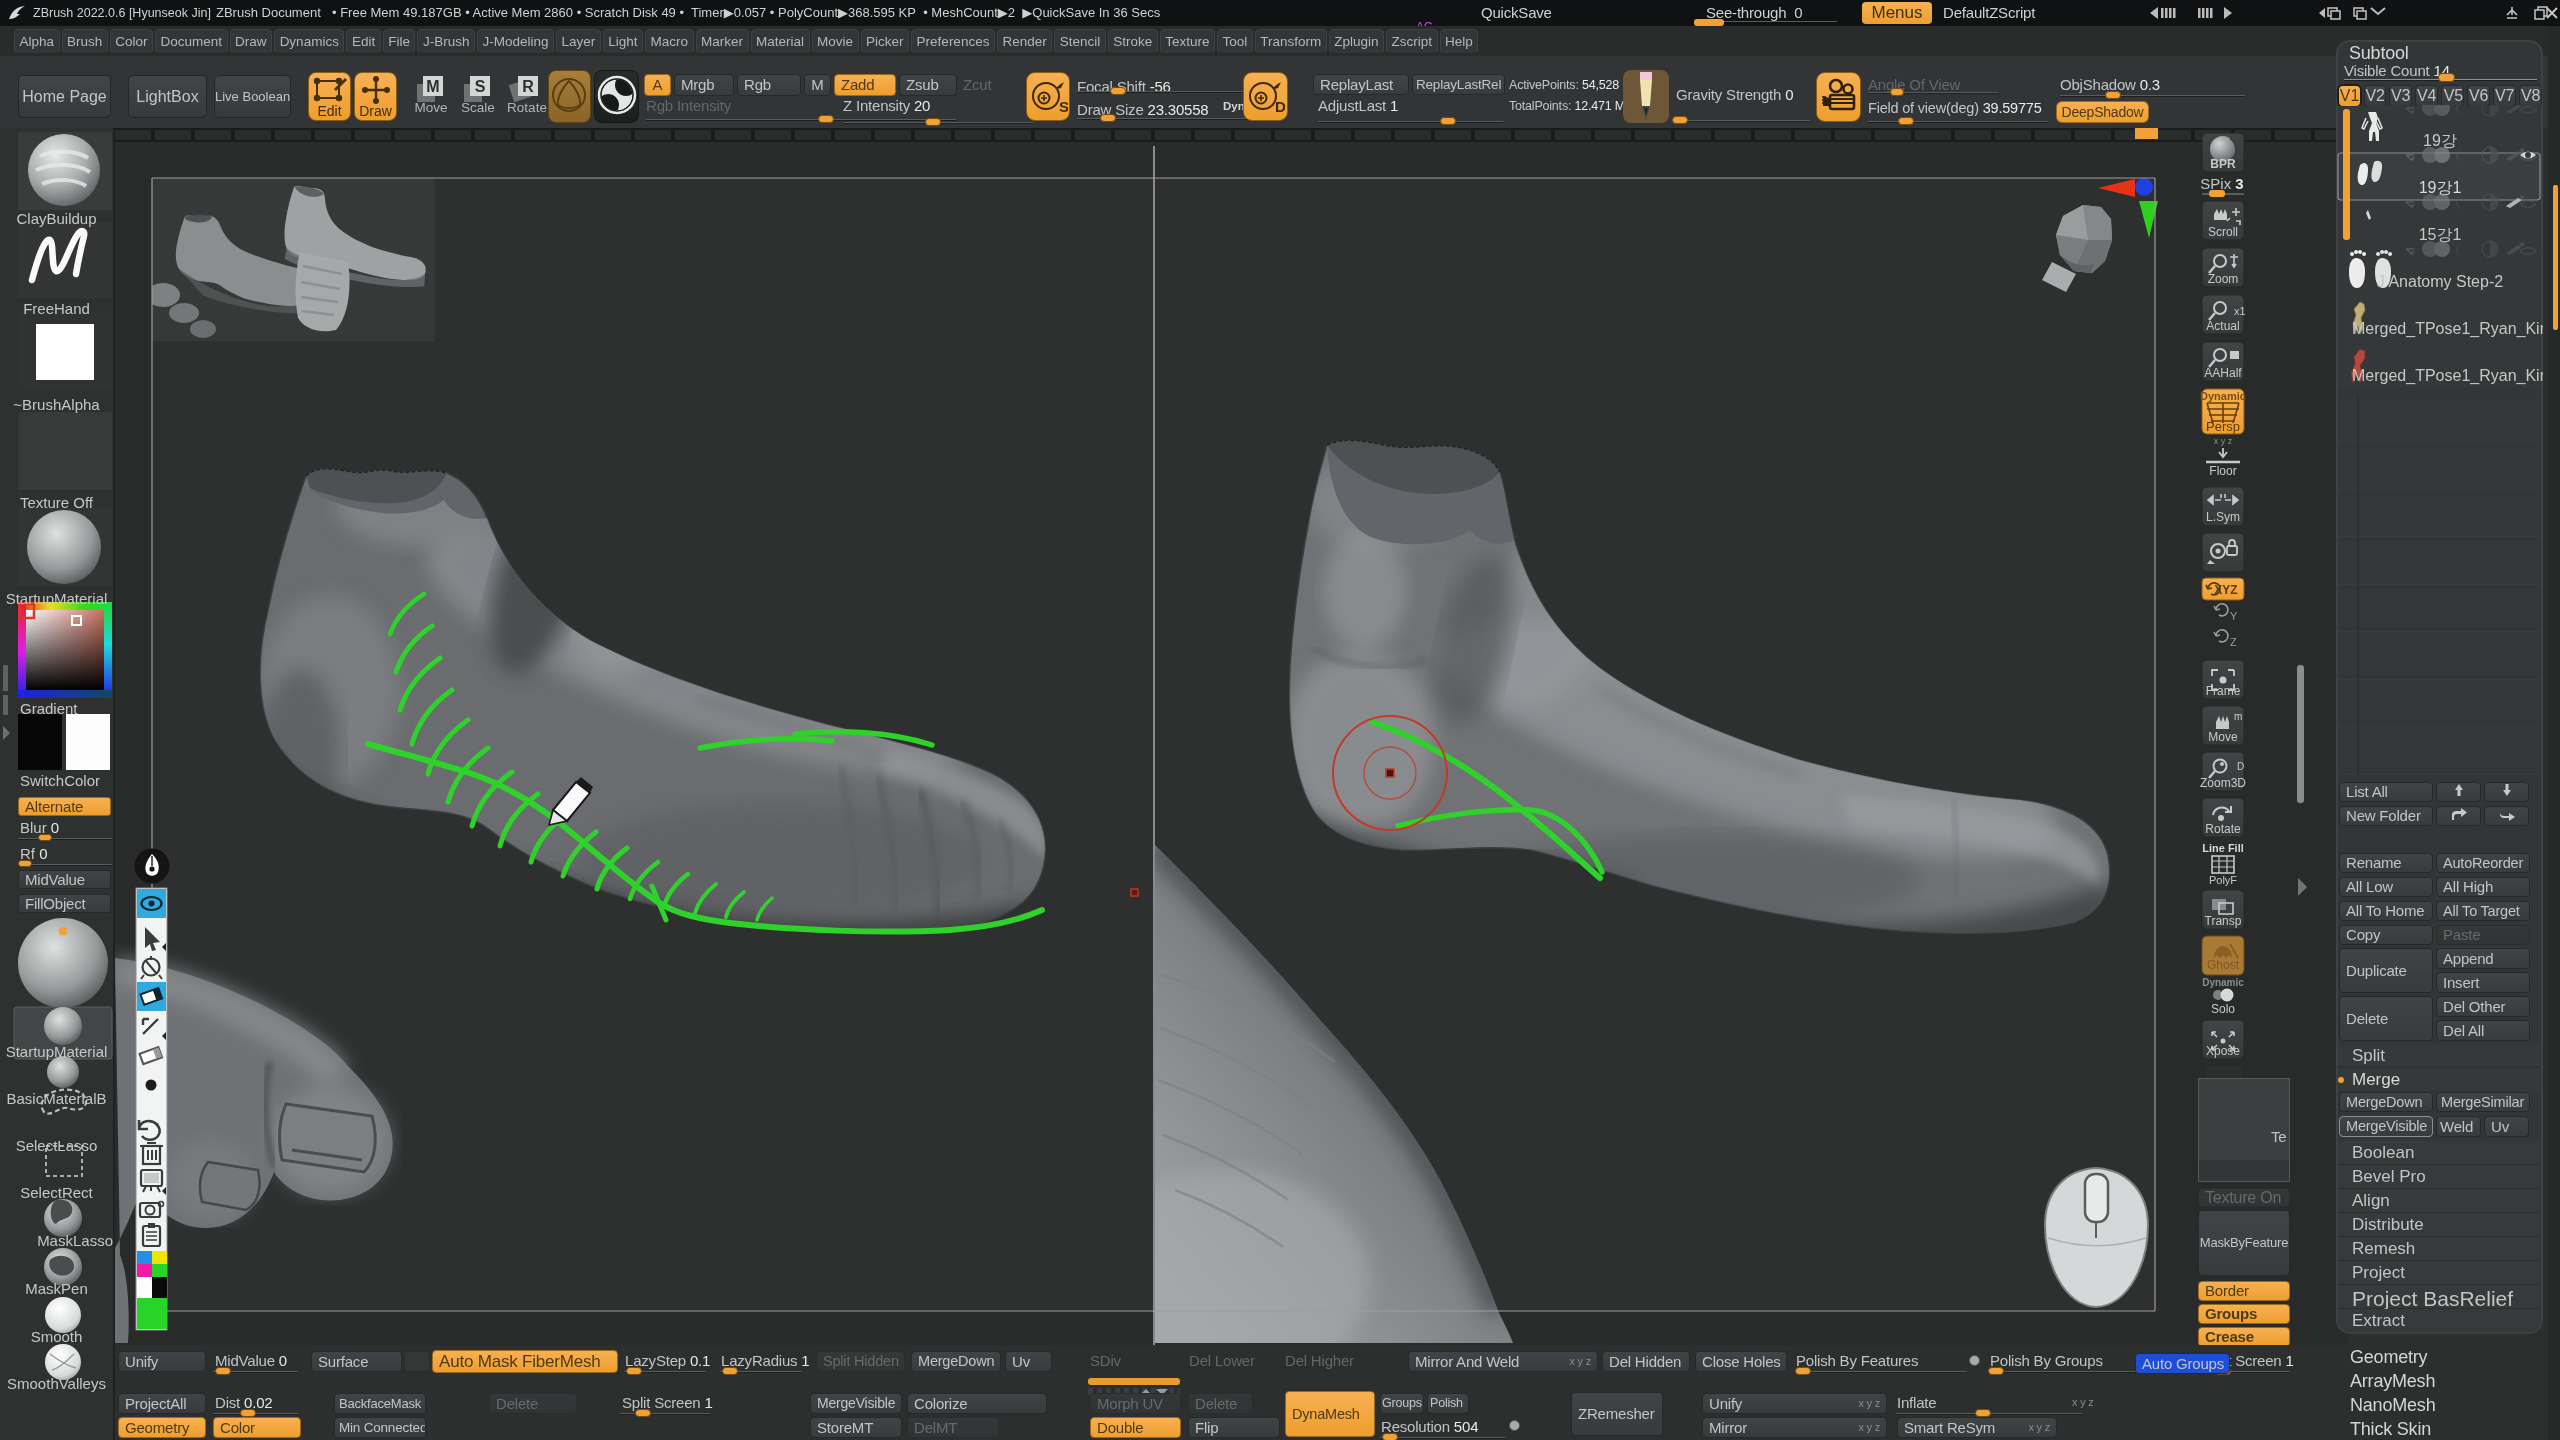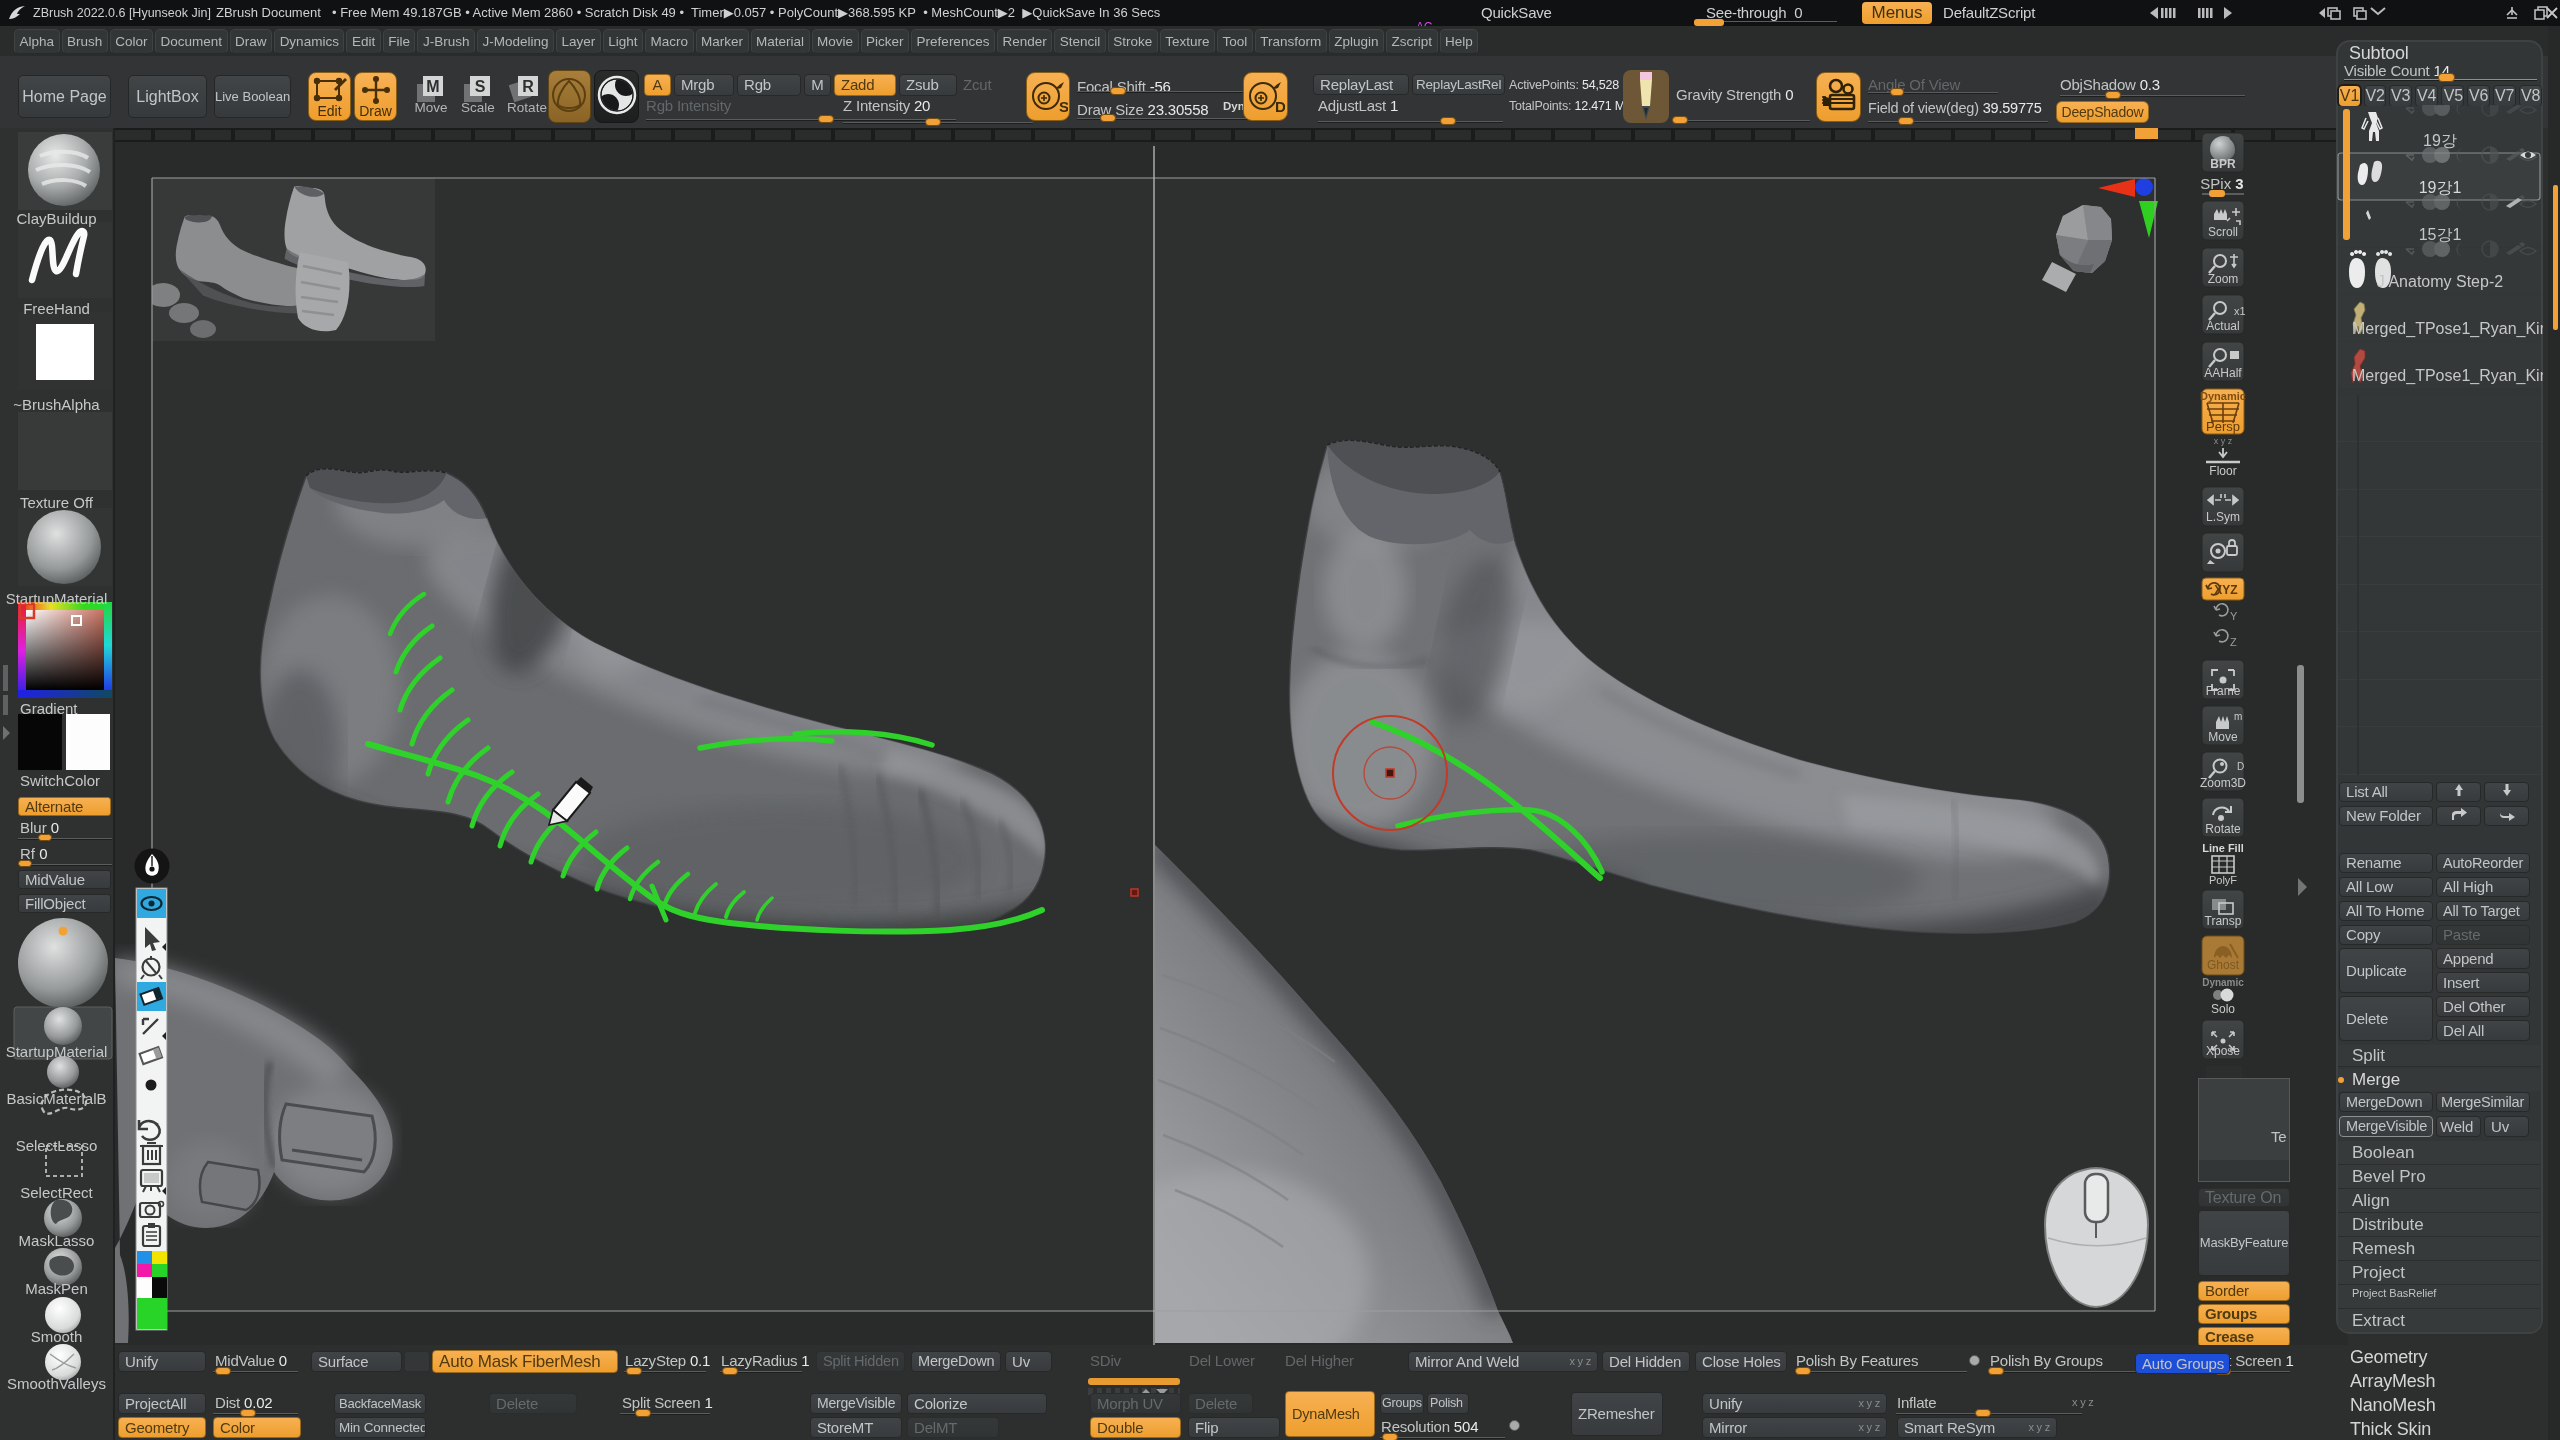--- a/index.html
+++ b/index.html
@@ -346,21 +346,21 @@
 <div class="hdl" style="left:38px;top:834px;width:14px;height:7px"></div>
 <div class="abs" style="left:20px;top:845px;font-size:15px;color:#c6c8c8">Rf <span style="color:#e8eaea">0</span></div>
 <div class="track" style="left:18px;top:864px;width:94px"></div>
 <div class="hdl" style="left:18px;top:860px;width:14px;height:7px"></div>
 <div class="btn" style="left:18px;top:870px;width:93px;height:19px;line-height:17px;font-size:15px;border-radius:3px">MidValue</div>
 <div class="btn" style="left:18px;top:894px;width:93px;height:19px;line-height:17px;font-size:15px;border-radius:3px">FillObject</div>
 <div class="abs" style="left:0;top:1043px;width:113px;text-align:center;font-size:15px;color:#c6c8c8">StartupMaterial</div>
 <div class="abs" style="left:0;top:1090px;width:113px;text-align:center;font-size:15px;color:#c6c8c8">BasicMaterialB</div>
 <div class="abs" style="left:0;top:1137px;width:113px;text-align:center;font-size:15px;color:#c6c8c8">SelectLasso</div>
 <div class="abs" style="left:0;top:1184px;width:113px;text-align:center;font-size:15px;color:#c6c8c8">SelectRect</div>
-<div class="abs" style="left:0;top:1232px;width:113px;text-align:center;font-size:15px;color:#c6c8c8">MaskLasso</div>
+<div class="abs" style="left:0;top:1232px;width:113px;text-align:right;font-size:15px;color:#c6c8c8">MaskLasso</div>
 <div class="abs" style="left:0;top:1280px;width:113px;text-align:center;font-size:15px;color:#c6c8c8">MaskPen</div>
 <div class="abs" style="left:0;top:1328px;width:113px;text-align:center;font-size:15px;color:#c6c8c8">Smooth</div>
 <div class="abs" style="left:0;top:1375px;width:113px;text-align:center;font-size:15px;color:#c6c8c8">SmoothValleys</div>
 
 <svg class="abs" style="left:115px;top:142px" width="2233" height="1203" viewBox="115 142 2233 1203">
 <defs>
 <linearGradient id="fg1" x1="0" y1="0" x2="0" y2="1">
           <stop offset="0%" stop-color="#8e9092"></stop>
           <stop offset="55%" stop-color="#77797b"></stop>
           <stop offset="100%" stop-color="#5b5d5f"></stop>
@@ -872,21 +872,21 @@
 <div class="btn" style="left:2436px;top:1092px;width:94px;height:20px;line-height:18px;padding:0 4px;font-size:14.5px">MergeSimilar</div>
 <div class="btn" style="left:2339px;top:1116px;width:94px;height:21px;line-height:19px;border-color:#8e9090;font-size:14.5px">MergeVisible</div>
 <div class="btn" style="left:2436px;top:1116px;width:45px;height:21px;line-height:19px;padding:0 3px">Weld</div>
 <div class="btn" style="left:2484px;top:1116px;width:45px;height:21px;line-height:19px">Uv</div>
 <div class="abs" style="left:2338px;top:1141px;width:202px;height:24px;background:#373a3a;border-bottom:1px solid #2c2e2e;color:#c2c5c5;font-size:17px;padding:2px 0 0 14px">Boolean</div>
 <div class="abs" style="left:2338px;top:1165px;width:202px;height:24px;background:#373a3a;border-bottom:1px solid #2c2e2e;color:#c2c5c5;font-size:17px;padding:2px 0 0 14px">Bevel Pro</div>
 <div class="abs" style="left:2338px;top:1189px;width:202px;height:24px;background:#373a3a;border-bottom:1px solid #2c2e2e;color:#c2c5c5;font-size:17px;padding:2px 0 0 14px">Align</div>
 <div class="abs" style="left:2338px;top:1213px;width:202px;height:24px;background:#373a3a;border-bottom:1px solid #2c2e2e;color:#c2c5c5;font-size:17px;padding:2px 0 0 14px">Distribute</div>
 <div class="abs" style="left:2338px;top:1237px;width:202px;height:24px;background:#373a3a;border-bottom:1px solid #2c2e2e;color:#c2c5c5;font-size:17px;padding:2px 0 0 14px">Remesh</div>
 <div class="abs" style="left:2338px;top:1261px;width:202px;height:24px;background:#373a3a;border-bottom:1px solid #2c2e2e;color:#c2c5c5;font-size:17px;padding:2px 0 0 14px">Project</div>
-<div class="abs" style="left:2338px;top:1285px;width:202px;height:24px;background:#373a3a;border-bottom:1px solid #2c2e2e;color:#c2c5c5;font-size:11px;padding:2px 0 0 14px">Project BasRelief</div>
+<div class="abs" style="left:2338px;top:1285px;width:202px;height:24px;background:#373a3a;border-bottom:1px solid #2c2e2e;color:#c2c5c5;font-size:21px;padding:2px 0 0 14px">Project BasRelief</div>
 <div class="abs" style="left:2338px;top:1309px;width:202px;height:23px;background:#373a3a;color:#c2c5c5;font-size:17px;padding:2px 0 0 14px;border-radius:0 0 10px 10px">Extract</div>
 <div class="lbl" style="left:2350px;top:1347px;font-size:18px;color:#d4d6d6">Geometry</div>
 <div class="lbl" style="left:2350px;top:1371px;font-size:18px;color:#d4d6d6">ArrayMesh</div>
 <div class="lbl" style="left:2350px;top:1395px;font-size:18px;color:#d4d6d6">NanoMesh</div>
 <div class="lbl" style="left:2350px;top:1419px;font-size:18px;color:#d4d6d6">Thick Skin</div>
 
 <div class="abs" style="left:115px;top:1345px;width:2233px;height:95px;background:#2d2e2e"></div>
 
 <div class="btn" style="left:118px;top:1351px;width:88px;height:21px;line-height:19px">Unify</div>
 <div class="lbl" style="left:215px;top:1352px">MidValue <b>0</b></div>

